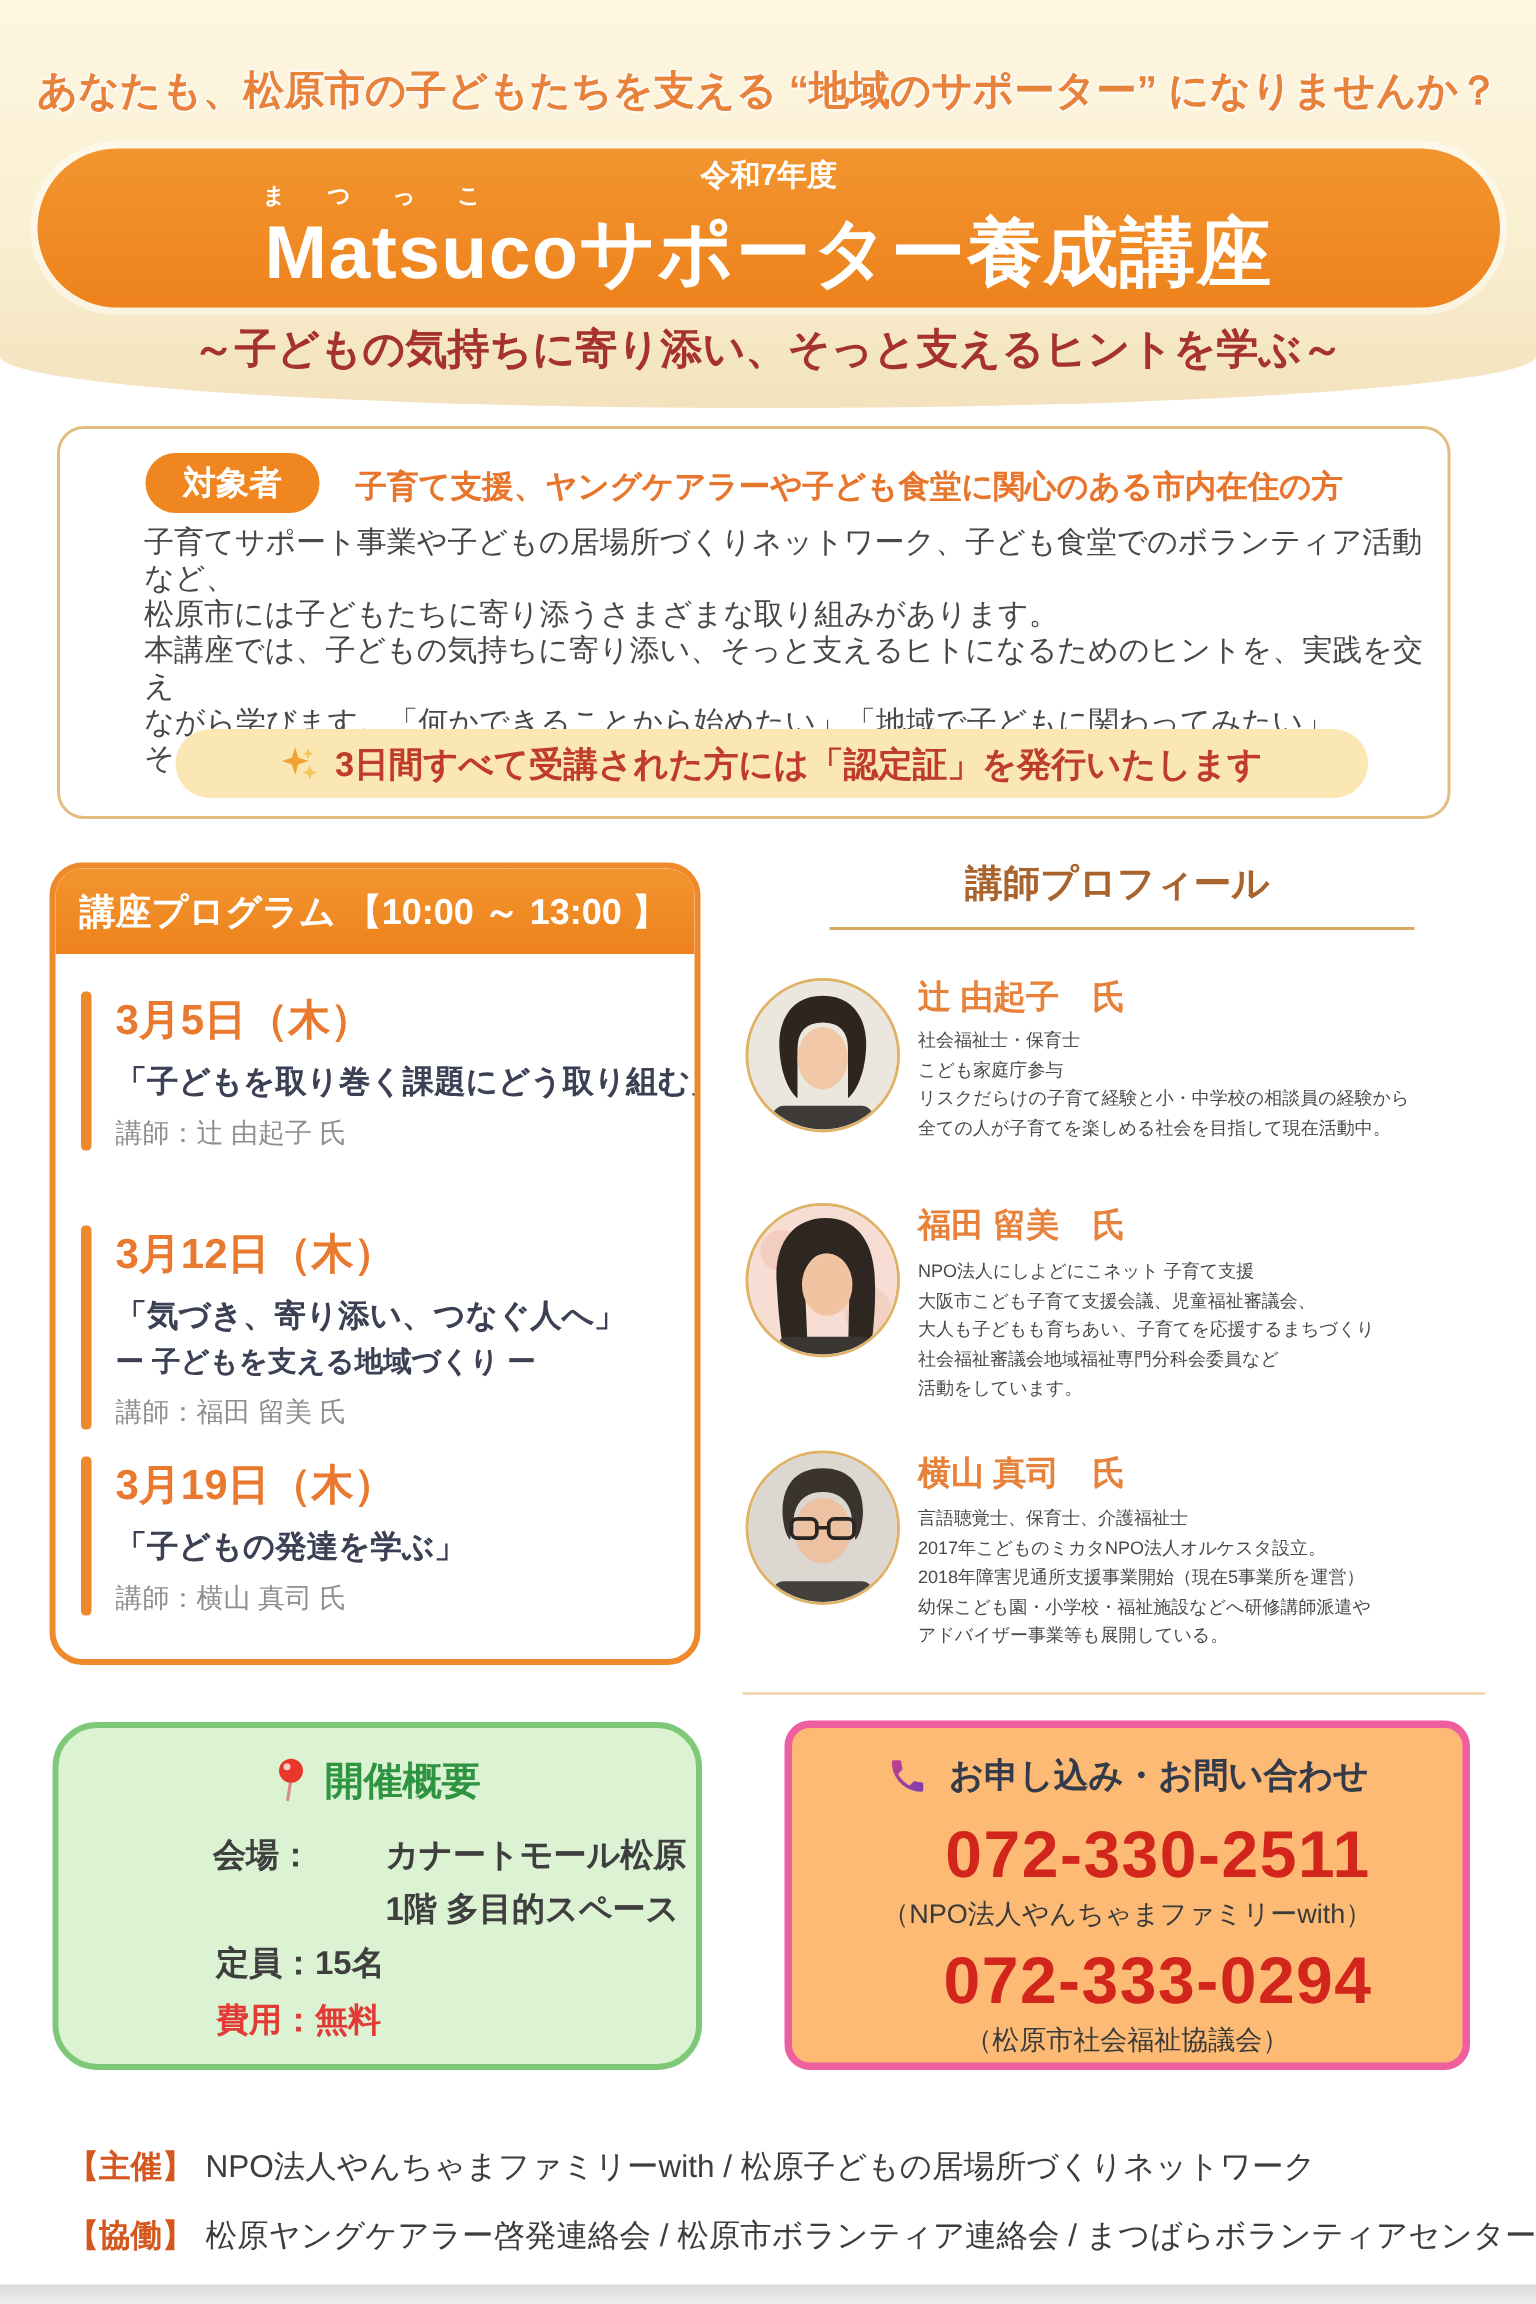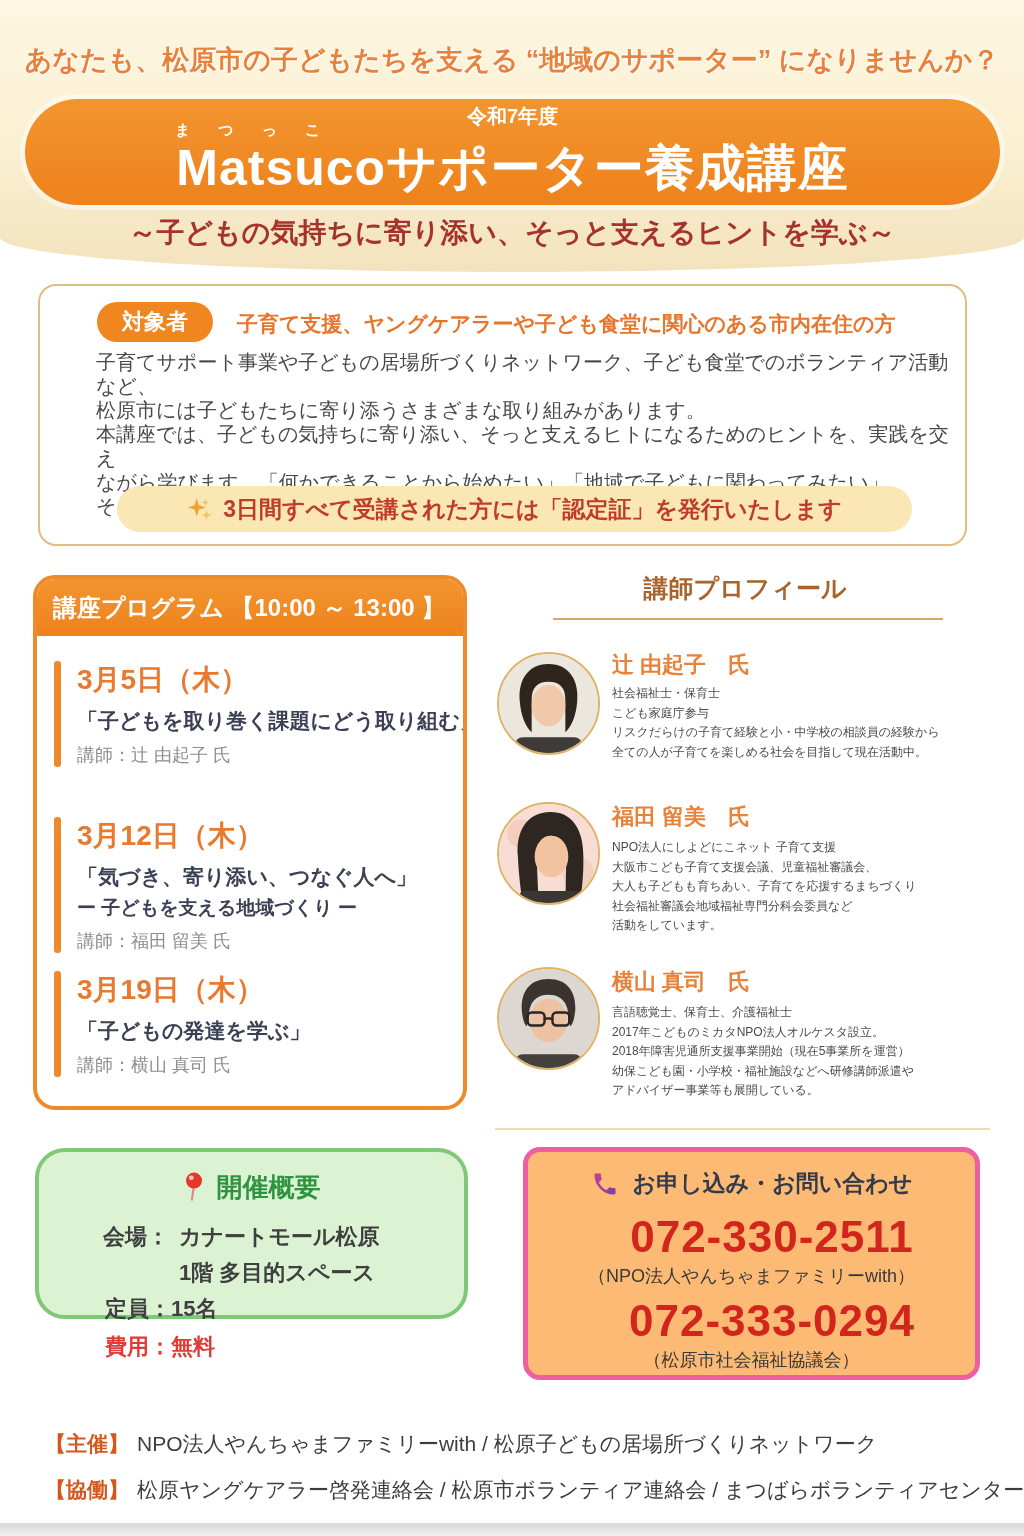--- a/index.html
+++ b/index.html
@@ -51,25 +51,25 @@
   
   .profiles-heading { top:572px; left:500px; width:490px; text-align:center; font-size:25px;
     font-weight:bold; color:#a9632c; }
   .profiles-divider { top:618px; left:553px; width:390px; height:2px; background:#d9a868; }
   .profiles-bottom-divider { top:1128px; left:495px; width:495px; height:2px; background:#f2d8b4; }
   .photo { width:103px; height:103px; border-radius:50%; border:2px solid #dfb266; overflow:hidden; background:#eee; }
   .inst-name { font-size:22px; font-weight:bold; color:#e8813a; }
   .bio { font-size:12px; line-height:19.5px; color:#4a4a4a; }
 
   
-  .overview-card { top:1148px; left:35px; width:433px; height:171px; background:#dcf3d3;
+  .overview-card { top:1148px; left:35px; width:433px; height:232px; background:#dcf3d3;
     border:4px solid #7ec878; border-radius:30px; }
   .overview-heading { top:18px; left:0; width:100%; display:flex; align-items:center; justify-content:center;
     gap:12px; font-size:26px; font-weight:bold; color:#2f9441; }
-  .ov-line { font-size:22px; font-weight:bold; color:#3f3f3f; }
+  .ov-line { font-size:22px; font-weight:bold; color:#3f3f3f;margin-left:39px; }
   .venue-row { top:70px; left:64px; display:flex; gap:10px; }
   .capacity { top:142px; left:66px; }
   .fee { top:180px; left:66px; color:#e23a35 !important; }
 
   
   .contact-card { top:1147px; left:523px; width:457px; height:233px; background:#fdba74;
     border:5px solid #ee5fa0; border-radius:17px; }
   .contact-heading { top:16px; left:0; width:100%; display:flex; align-items:center; justify-content:center;
     gap:14px; font-size:23px; font-weight:bold; color:#333a49; }
   .phone-number { left:0; width:100%; text-align:center; font-size:44px; font-weight:bold; color:#d2251c; letter-spacing:1px;padding-left:41px; }

